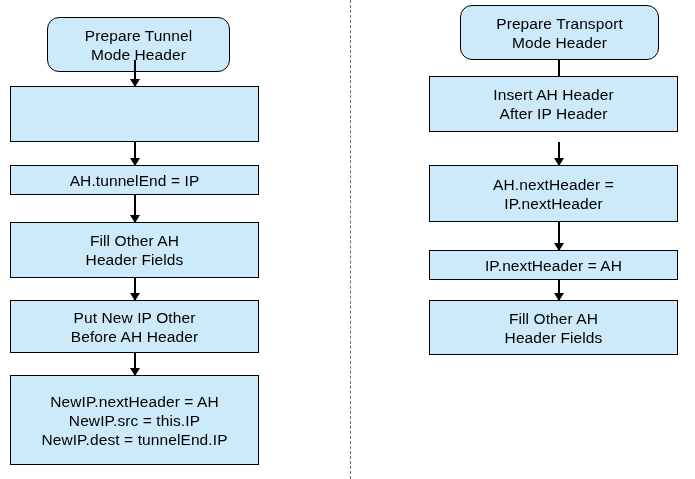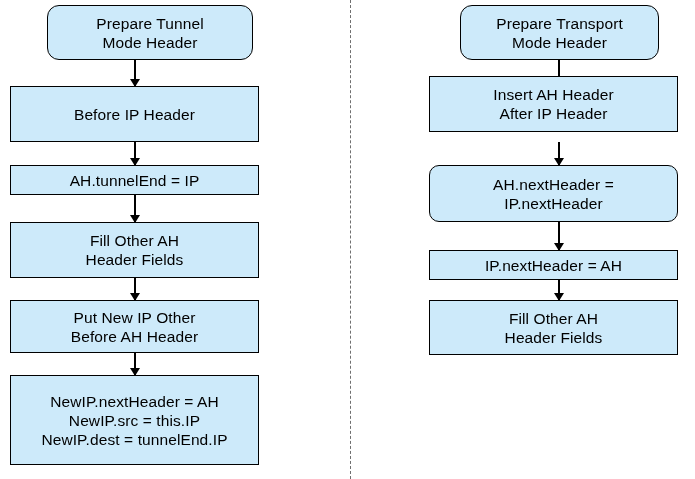--- a/index.html
+++ b/index.html
@@ -80,32 +80,31 @@
     border-top: 8px solid #000000;
   }
 </style>
 </head>
 <body>
 
 <div id="diagram">
 
   <div class="column" id="column-tunnel">
 
-    <div class="node rounded" style="left:47px; top:5px; width:206px; height:55px;">
+    <div class="node rounded" style="left:47px; top:17px; width:183px; height:55px;">
       <span class="line">Prepare Tunnel</span>
       <span class="line">Mode Header</span>
     </div>
 
     <div class="connector" style="left:129px; top:60px; height:26px;">
       <span class="stem"></span>
       <span class="head"></span>
     </div>
 
     <div class="node" style="left:10px; top:86px; width:249px; height:56px;">
-      <span class="line">Before IP Header</span>
     </div>
 
     <div class="connector" style="left:129px; top:142px; height:23px;">
       <span class="stem"></span>
       <span class="head"></span>
     </div>
 
     <div class="node" style="left:10px; top:165px; width:249px; height:30px;">
       <span class="line">AH.tunnelEnd = IP</span>
     </div>
@@ -160,21 +159,21 @@
     <div class="node" style="left:79px; top:76px; width:249px; height:56px;">
       <span class="line">Insert AH Header</span>
       <span class="line">After IP Header</span>
     </div>
 
     <div class="connector" style="left:203px; top:142px; height:23px;">
       <span class="stem"></span>
       <span class="head"></span>
     </div>
 
-    <div class="node" style="left:79px; top:165px; width:249px; height:57px;border-radius:10px;">
+    <div class="node" style="left:79px; top:165px; width:249px; height:57px;">
       <span class="line">AH.nextHeader =</span>
       <span class="line">IP.nextHeader</span>
     </div>
 
     <div class="connector" style="left:203px; top:222px; height:28px;">
       <span class="stem"></span>
       <span class="head"></span>
     </div>
 
     <div class="node" style="left:79px; top:250px; width:249px; height:30px;justify-content:center;">

